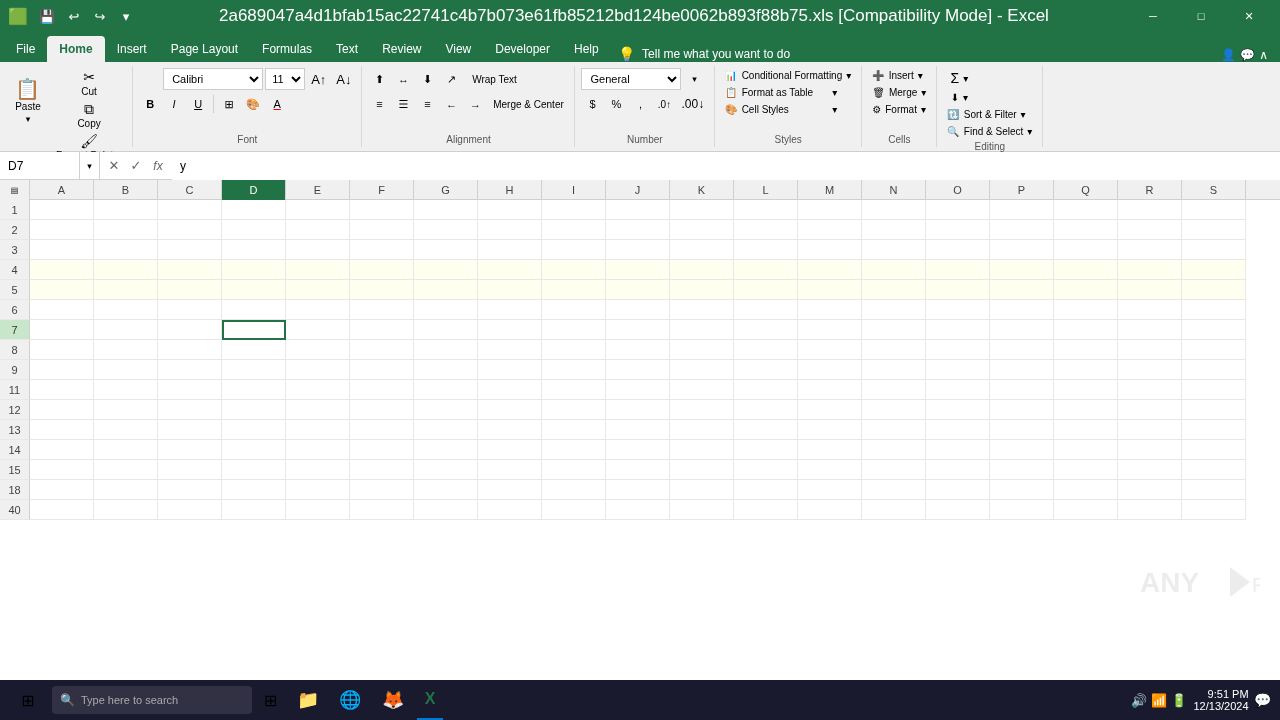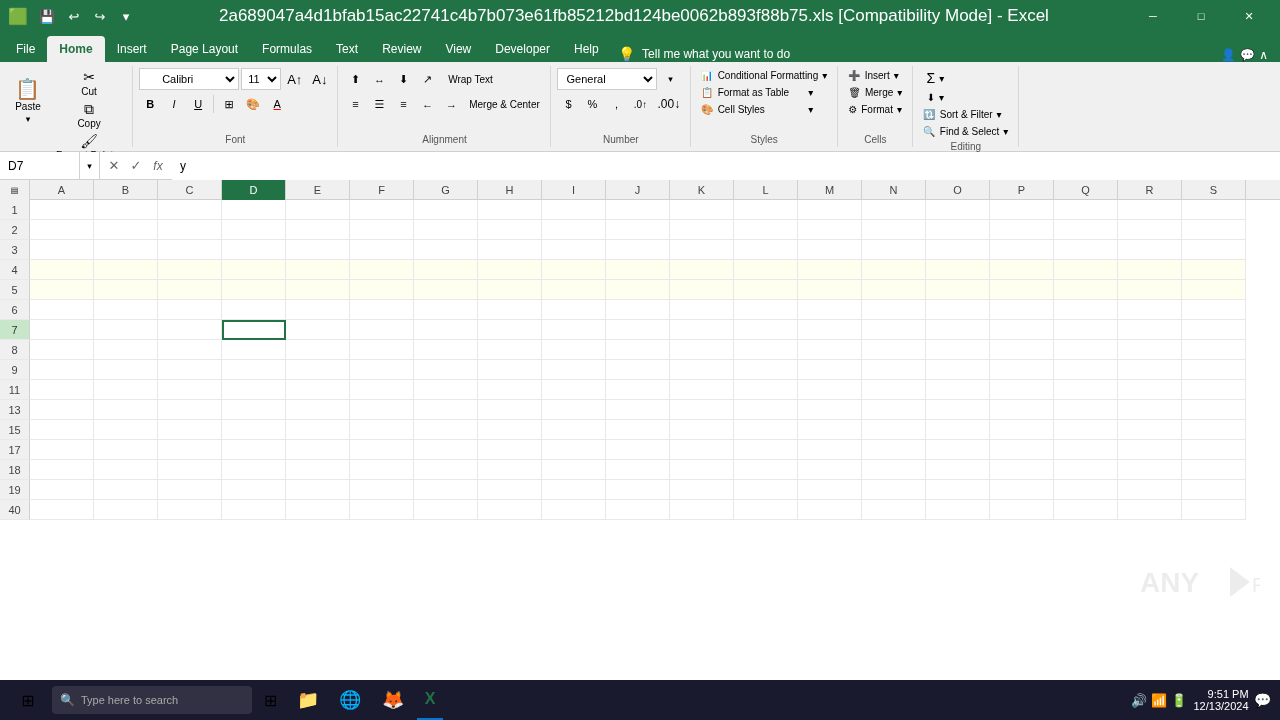--- a/index.html
+++ b/index.html
@@ -91,22 +91,23 @@
     .ribbon-small-group { display: flex; flex-direction: column; gap: 1px; }
     .ribbon-row { display: flex; align-items: center; gap: 2px; }
 
     
     .font-select {
       width: 100px;
       height: 22px;
       font-size: 11px;
       border: 1px solid #ccc;
       background: white;
-      padding: 0 18px;
-      cursor: pointer;
+      padding: 0 4px;
+      cursor: pointer;
+      margin-left: 24px;
     }
     .font-size-select {
       width: 40px;
       height: 22px;
       font-size: 11px;
       border: 1px solid #ccc;
       background: white;
       padding: 0 2px;
       cursor: pointer;
     }
@@ -834,20 +835,42 @@
             <div class="grid-cell"></div>
             <div class="grid-cell"></div>
             <div class="grid-cell"></div>
             <div class="grid-cell"></div>
             <div class="grid-cell"></div>
             <div class="grid-cell"></div>
             <div class="grid-cell"></div>
             <div class="grid-cell"></div>
           </div>
         <div class="grid-row">
+            <div class="row-num">12</div>
+            <div class="grid-cell"></div>
+            <div class="grid-cell"></div>
+            <div class="grid-cell"></div>
+            <div class="grid-cell"></div>
+            <div class="grid-cell"></div>
+            <div class="grid-cell"></div>
+            <div class="grid-cell"></div>
+            <div class="grid-cell"></div>
+            <div class="grid-cell"></div>
+            <div class="grid-cell"></div>
+            <div class="grid-cell"></div>
+            <div class="grid-cell"></div>
+            <div class="grid-cell"></div>
+            <div class="grid-cell"></div>
+            <div class="grid-cell"></div>
+            <div class="grid-cell"></div>
+            <div class="grid-cell"></div>
+            <div class="grid-cell"></div>
+            <div class="grid-cell"></div>
+          </div>
+        <div class="grid-row">
             <div class="row-num">13</div>
             <div class="grid-cell"></div>
             <div class="grid-cell"></div>
             <div class="grid-cell"></div>
             <div class="grid-cell"></div>
             <div class="grid-cell"></div>
             <div class="grid-cell"></div>
             <div class="grid-cell"></div>
             <div class="grid-cell"></div>
             <div class="grid-cell"></div>
@@ -856,20 +879,42 @@
             <div class="grid-cell"></div>
             <div class="grid-cell"></div>
             <div class="grid-cell"></div>
             <div class="grid-cell"></div>
             <div class="grid-cell"></div>
             <div class="grid-cell"></div>
             <div class="grid-cell"></div>
             <div class="grid-cell"></div>
           </div>
         <div class="grid-row">
+            <div class="row-num">14</div>
+            <div class="grid-cell"></div>
+            <div class="grid-cell"></div>
+            <div class="grid-cell"></div>
+            <div class="grid-cell"></div>
+            <div class="grid-cell"></div>
+            <div class="grid-cell"></div>
+            <div class="grid-cell"></div>
+            <div class="grid-cell"></div>
+            <div class="grid-cell"></div>
+            <div class="grid-cell"></div>
+            <div class="grid-cell"></div>
+            <div class="grid-cell"></div>
+            <div class="grid-cell"></div>
+            <div class="grid-cell"></div>
+            <div class="grid-cell"></div>
+            <div class="grid-cell"></div>
+            <div class="grid-cell"></div>
+            <div class="grid-cell"></div>
+            <div class="grid-cell"></div>
+          </div>
+        <div class="grid-row">
             <div class="row-num">15</div>
             <div class="grid-cell"></div>
             <div class="grid-cell"></div>
             <div class="grid-cell"></div>
             <div class="grid-cell"></div>
             <div class="grid-cell"></div>
             <div class="grid-cell"></div>
             <div class="grid-cell"></div>
             <div class="grid-cell"></div>
             <div class="grid-cell"></div>
@@ -878,65 +923,21 @@
             <div class="grid-cell"></div>
             <div class="grid-cell"></div>
             <div class="grid-cell"></div>
             <div class="grid-cell"></div>
             <div class="grid-cell"></div>
             <div class="grid-cell"></div>
             <div class="grid-cell"></div>
             <div class="grid-cell"></div>
           </div>
         <div class="grid-row">
-            <div class="row-num">17</div>
-            <div class="grid-cell"></div>
-            <div class="grid-cell"></div>
-            <div class="grid-cell"></div>
-            <div class="grid-cell"></div>
-            <div class="grid-cell"></div>
-            <div class="grid-cell"></div>
-            <div class="grid-cell"></div>
-            <div class="grid-cell"></div>
-            <div class="grid-cell"></div>
-            <div class="grid-cell"></div>
-            <div class="grid-cell"></div>
-            <div class="grid-cell"></div>
-            <div class="grid-cell"></div>
-            <div class="grid-cell"></div>
-            <div class="grid-cell"></div>
-            <div class="grid-cell"></div>
-            <div class="grid-cell"></div>
-            <div class="grid-cell"></div>
-            <div class="grid-cell"></div>
-          </div>
-        <div class="grid-row">
             <div class="row-num">18</div>
-            <div class="grid-cell"></div>
-            <div class="grid-cell"></div>
-            <div class="grid-cell"></div>
-            <div class="grid-cell"></div>
-            <div class="grid-cell"></div>
-            <div class="grid-cell"></div>
-            <div class="grid-cell"></div>
-            <div class="grid-cell"></div>
-            <div class="grid-cell"></div>
-            <div class="grid-cell"></div>
-            <div class="grid-cell"></div>
-            <div class="grid-cell"></div>
-            <div class="grid-cell"></div>
-            <div class="grid-cell"></div>
-            <div class="grid-cell"></div>
-            <div class="grid-cell"></div>
-            <div class="grid-cell"></div>
-            <div class="grid-cell"></div>
-            <div class="grid-cell"></div>
-          </div>
-        <div class="grid-row">
-            <div class="row-num">19</div>
             <div class="grid-cell"></div>
             <div class="grid-cell"></div>
             <div class="grid-cell"></div>
             <div class="grid-cell"></div>
             <div class="grid-cell"></div>
             <div class="grid-cell"></div>
             <div class="grid-cell"></div>
             <div class="grid-cell"></div>
             <div class="grid-cell"></div>
             <div class="grid-cell"></div>

